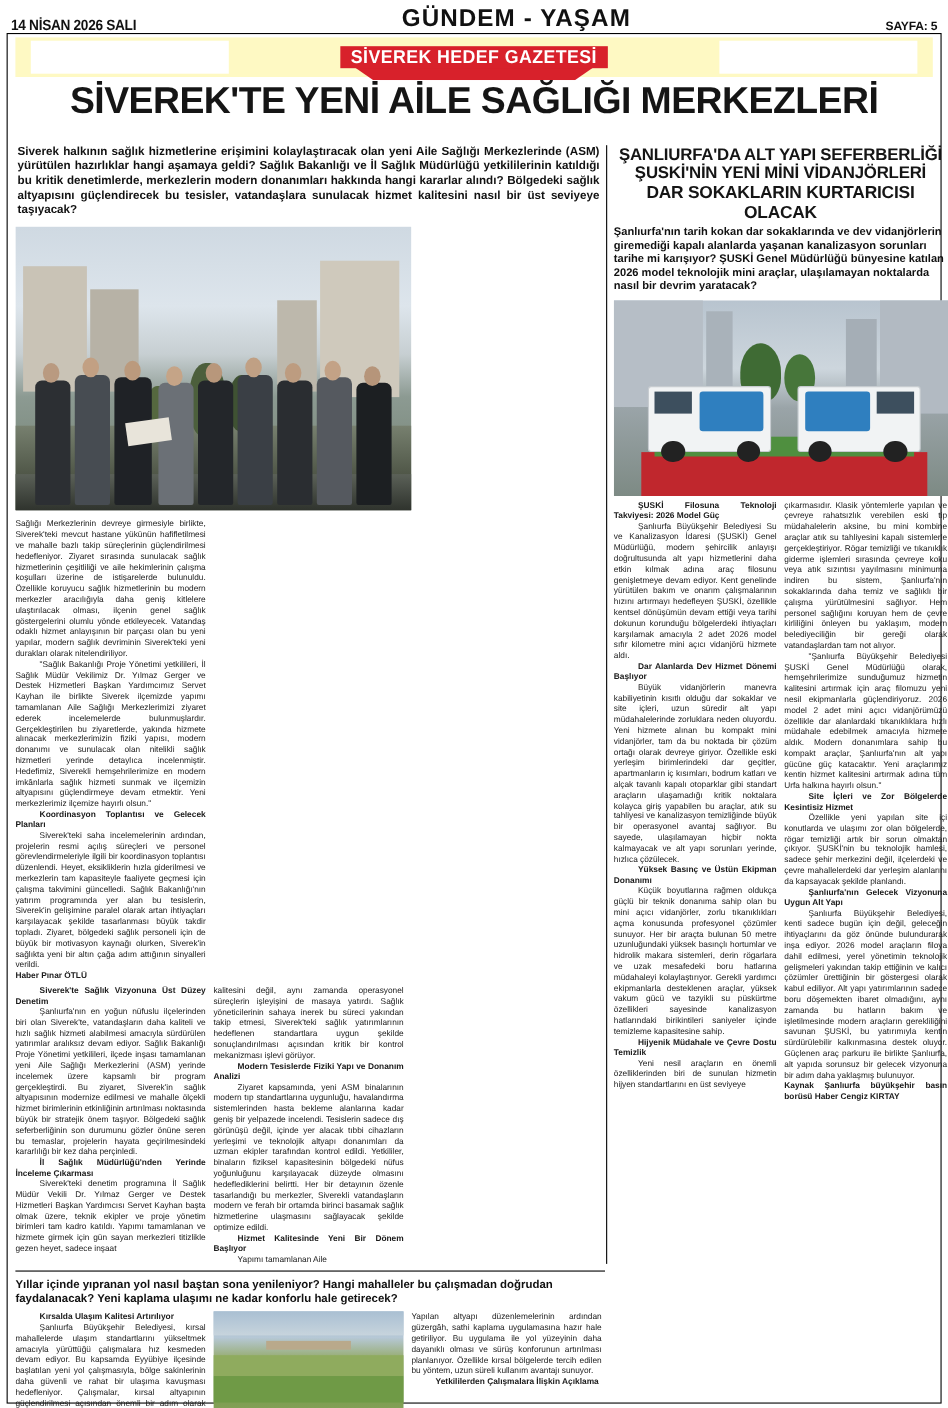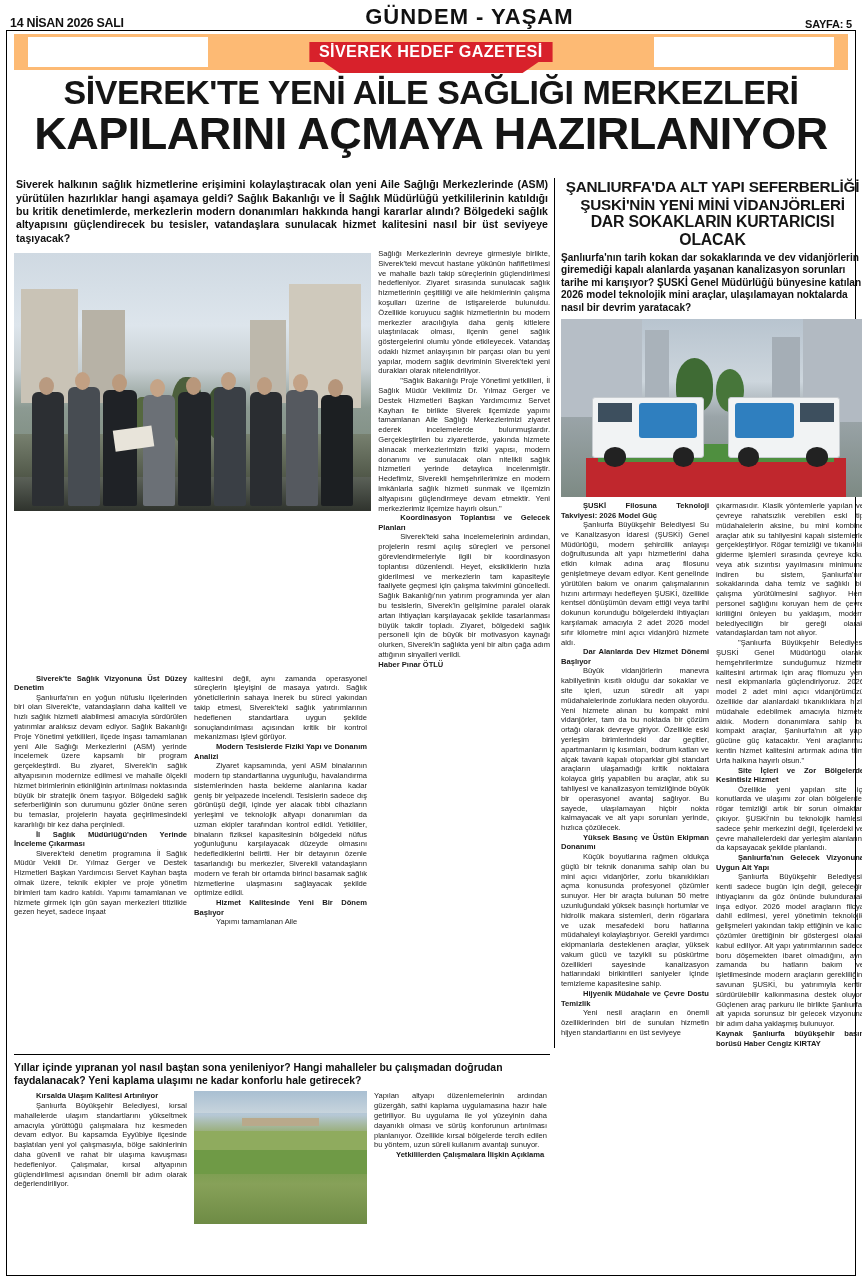--- a/index.html
+++ b/index.html
@@ -11,21 +11,21 @@
     color: #111;
     overflow: hidden;
   }
   .page { width:862px; height:1280px; padding: 4px 8px 6px 8px; position:relative; }
 
   
   .topbar { display:flex; align-items:flex-end; justify-content:space-between; height:26px; padding:0 2px; }
   .topbar .date { font-size:13.5px; font-weight:bold; letter-spacing:-0.3px; font-family:"Liberation Sans Narrow","Liberation Sans",sans-serif; transform: scaleX(0.92); transform-origin:left bottom; }
   .topbar .section { font-size:22px; font-weight:bold; letter-spacing:1px; }
   .topbar .pageno { font-size:11px; font-weight:bold; letter-spacing:-0.2px; }
-  .ribbon { position:relative; height:36px; background:#fdba74; display:flex; align-items:center; justify-content:center; }
+  .ribbon { position:relative; height:36px; background:#fef9c3; display:flex; align-items:center; justify-content:center; }
   .ribbon::before, .ribbon::after {
     content:""; position:absolute; top:3px; bottom:3px; background:#fff; width:180px;
   }
   .ribbon::before { left:14px; }
   .ribbon::after { right:14px; }
   .ribbon-label {
     position:relative; z-index:2; color:#ffffff; font-weight:bold; font-size:17px;
     letter-spacing:0.4px; padding:0 10px; background:#d8212b;
     font-family:"Liberation Sans Narrow","Liberation Sans",sans-serif;
     transform: scaleX(0.95);
@@ -133,29 +133,28 @@
 
     <div style="position:relative;height:34px;margin-top:1px;">
       <div class="ribbon">
         <span class="ribbon-label">SİVEREK HEDEF GAZETESİ</span>
       </div>
       <div class="ribbon-tail"></div>
     </div>
 
     <div class="lead-head" style="margin-top:8px;">
       <span class="l1">SİVEREK'TE YENİ AİLE SAĞLIĞI MERKEZLERİ</span>
-      <span class="l2">KAPILARINI AÇMAYA HAZIRLANIYOR</span>
     </div>
 
     <div class="body-area">
 
       <div class="left-block">
         <div class="kicker">Siverek halkının sağlık hizmetlerine erişimini kolaylaştıracak olan yeni Aile Sağlığı Merkezlerinde (ASM) yürütülen hazırlıklar hangi aşamaya geldi? Sağlık Bakanlığı ve İl Sağlık Müdürlüğü yetkililerinin katıldığı bu kritik denetimlerde, merkezlerin modern donanımları hakkında hangi kararlar alındı? Bölgedeki sağlık altyapısını güçlendirecek bu tesisler, vatandaşlara sunulacak hizmet kalitesini nasıl bir üst seviyeye taşıyacak?</div>
 
-        <div style="display:flex;gap:7px;margin-top:4px;">
+        <div style="display:flex;gap:7px;margin-top:4px;flex-direction:column;">
 
           <div class="photo ph1" style="width:360px;height:258px;">
             <div class="ph1-sky"></div>
             <div class="ground"></div>
             <div class="road"></div>
 
             <div class="bldg" style="left:2%;top:14%;width:16%;height:44%;background:#c9c3b6;"></div>
             <div class="bldg" style="left:19%;top:22%;width:12%;height:36%;background:#b7b2a6;"></div>
             <div class="bldg" style="right:3%;top:12%;width:20%;height:48%;background:#cfc9bc;"></div>
             <div class="bldg" style="right:24%;top:26%;width:10%;height:32%;background:#bdb8ac;"></div>

